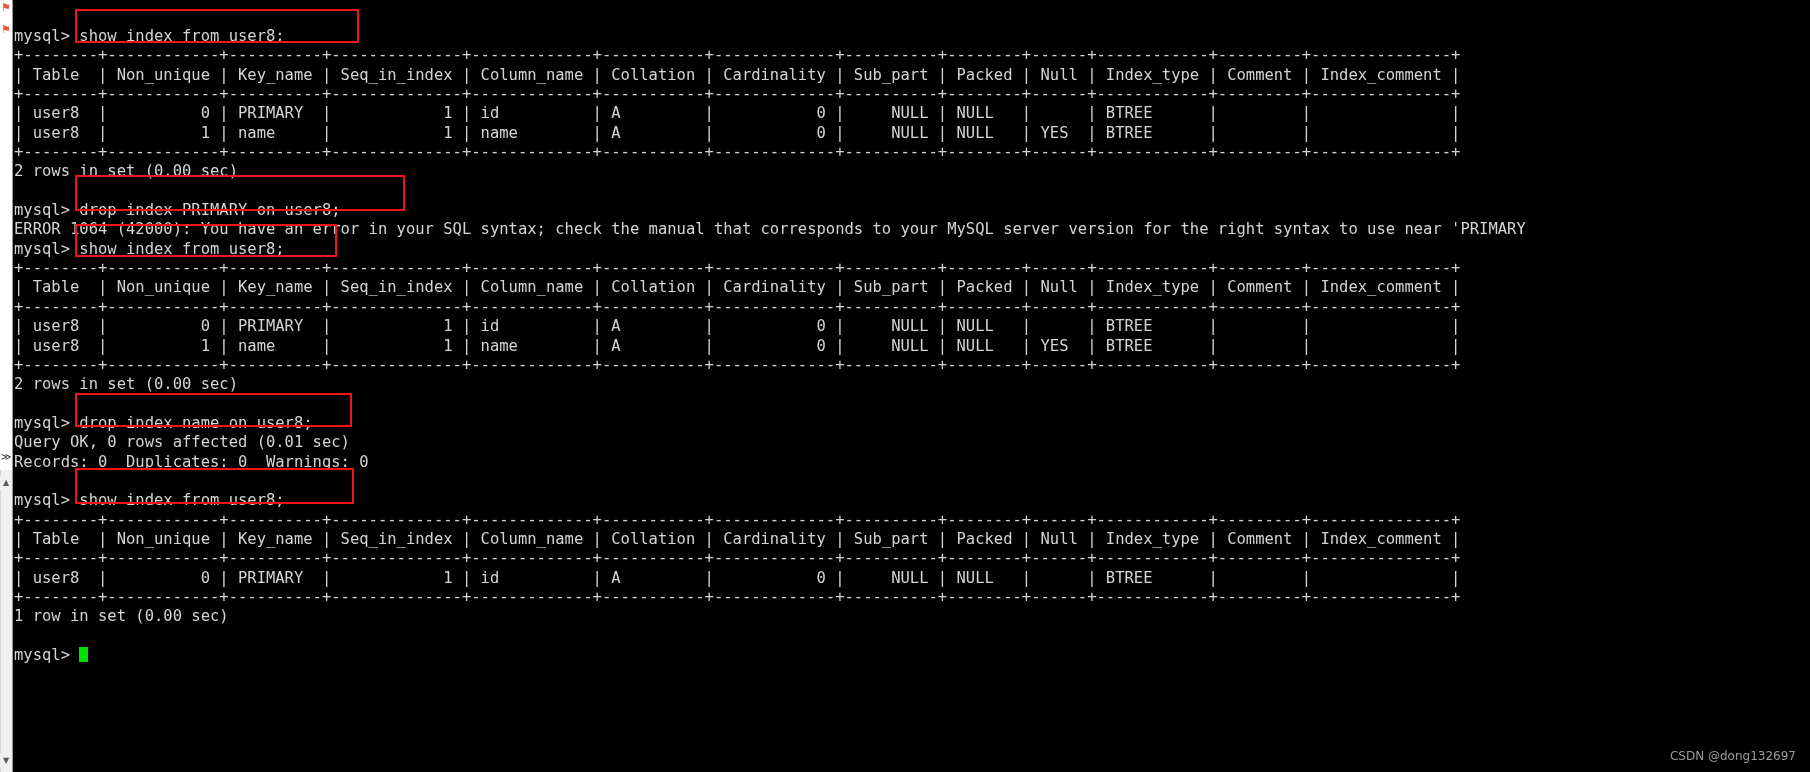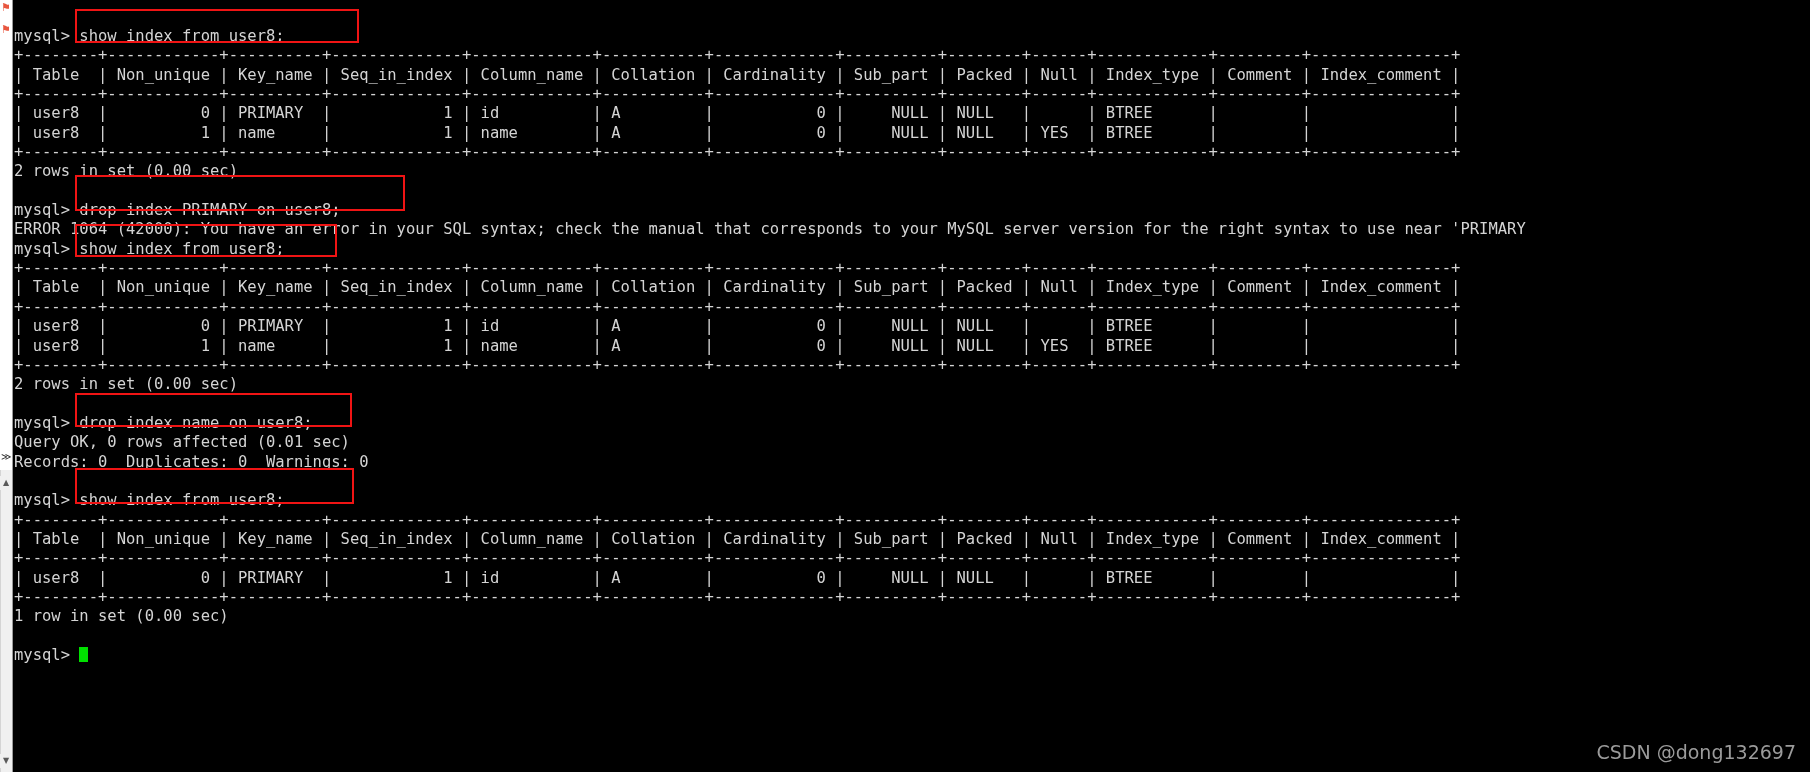--- a/index.html
+++ b/index.html
@@ -120,21 +120,21 @@
     pointer-events: none;
     background: transparent;
   }
 
   
   #watermark {
     position: absolute;
     right: 14px;
     bottom: 9px;
     color: #9b9b9b;
-    font-size: 19px;
+    font-size: 12px;
     font-family: "DejaVu Sans", "Liberation Sans", sans-serif;
     z-index: 10;
   }
 </style>
 </head>
 <body>
 
 <div id="screen">
 
   <div id="left-gutter">

